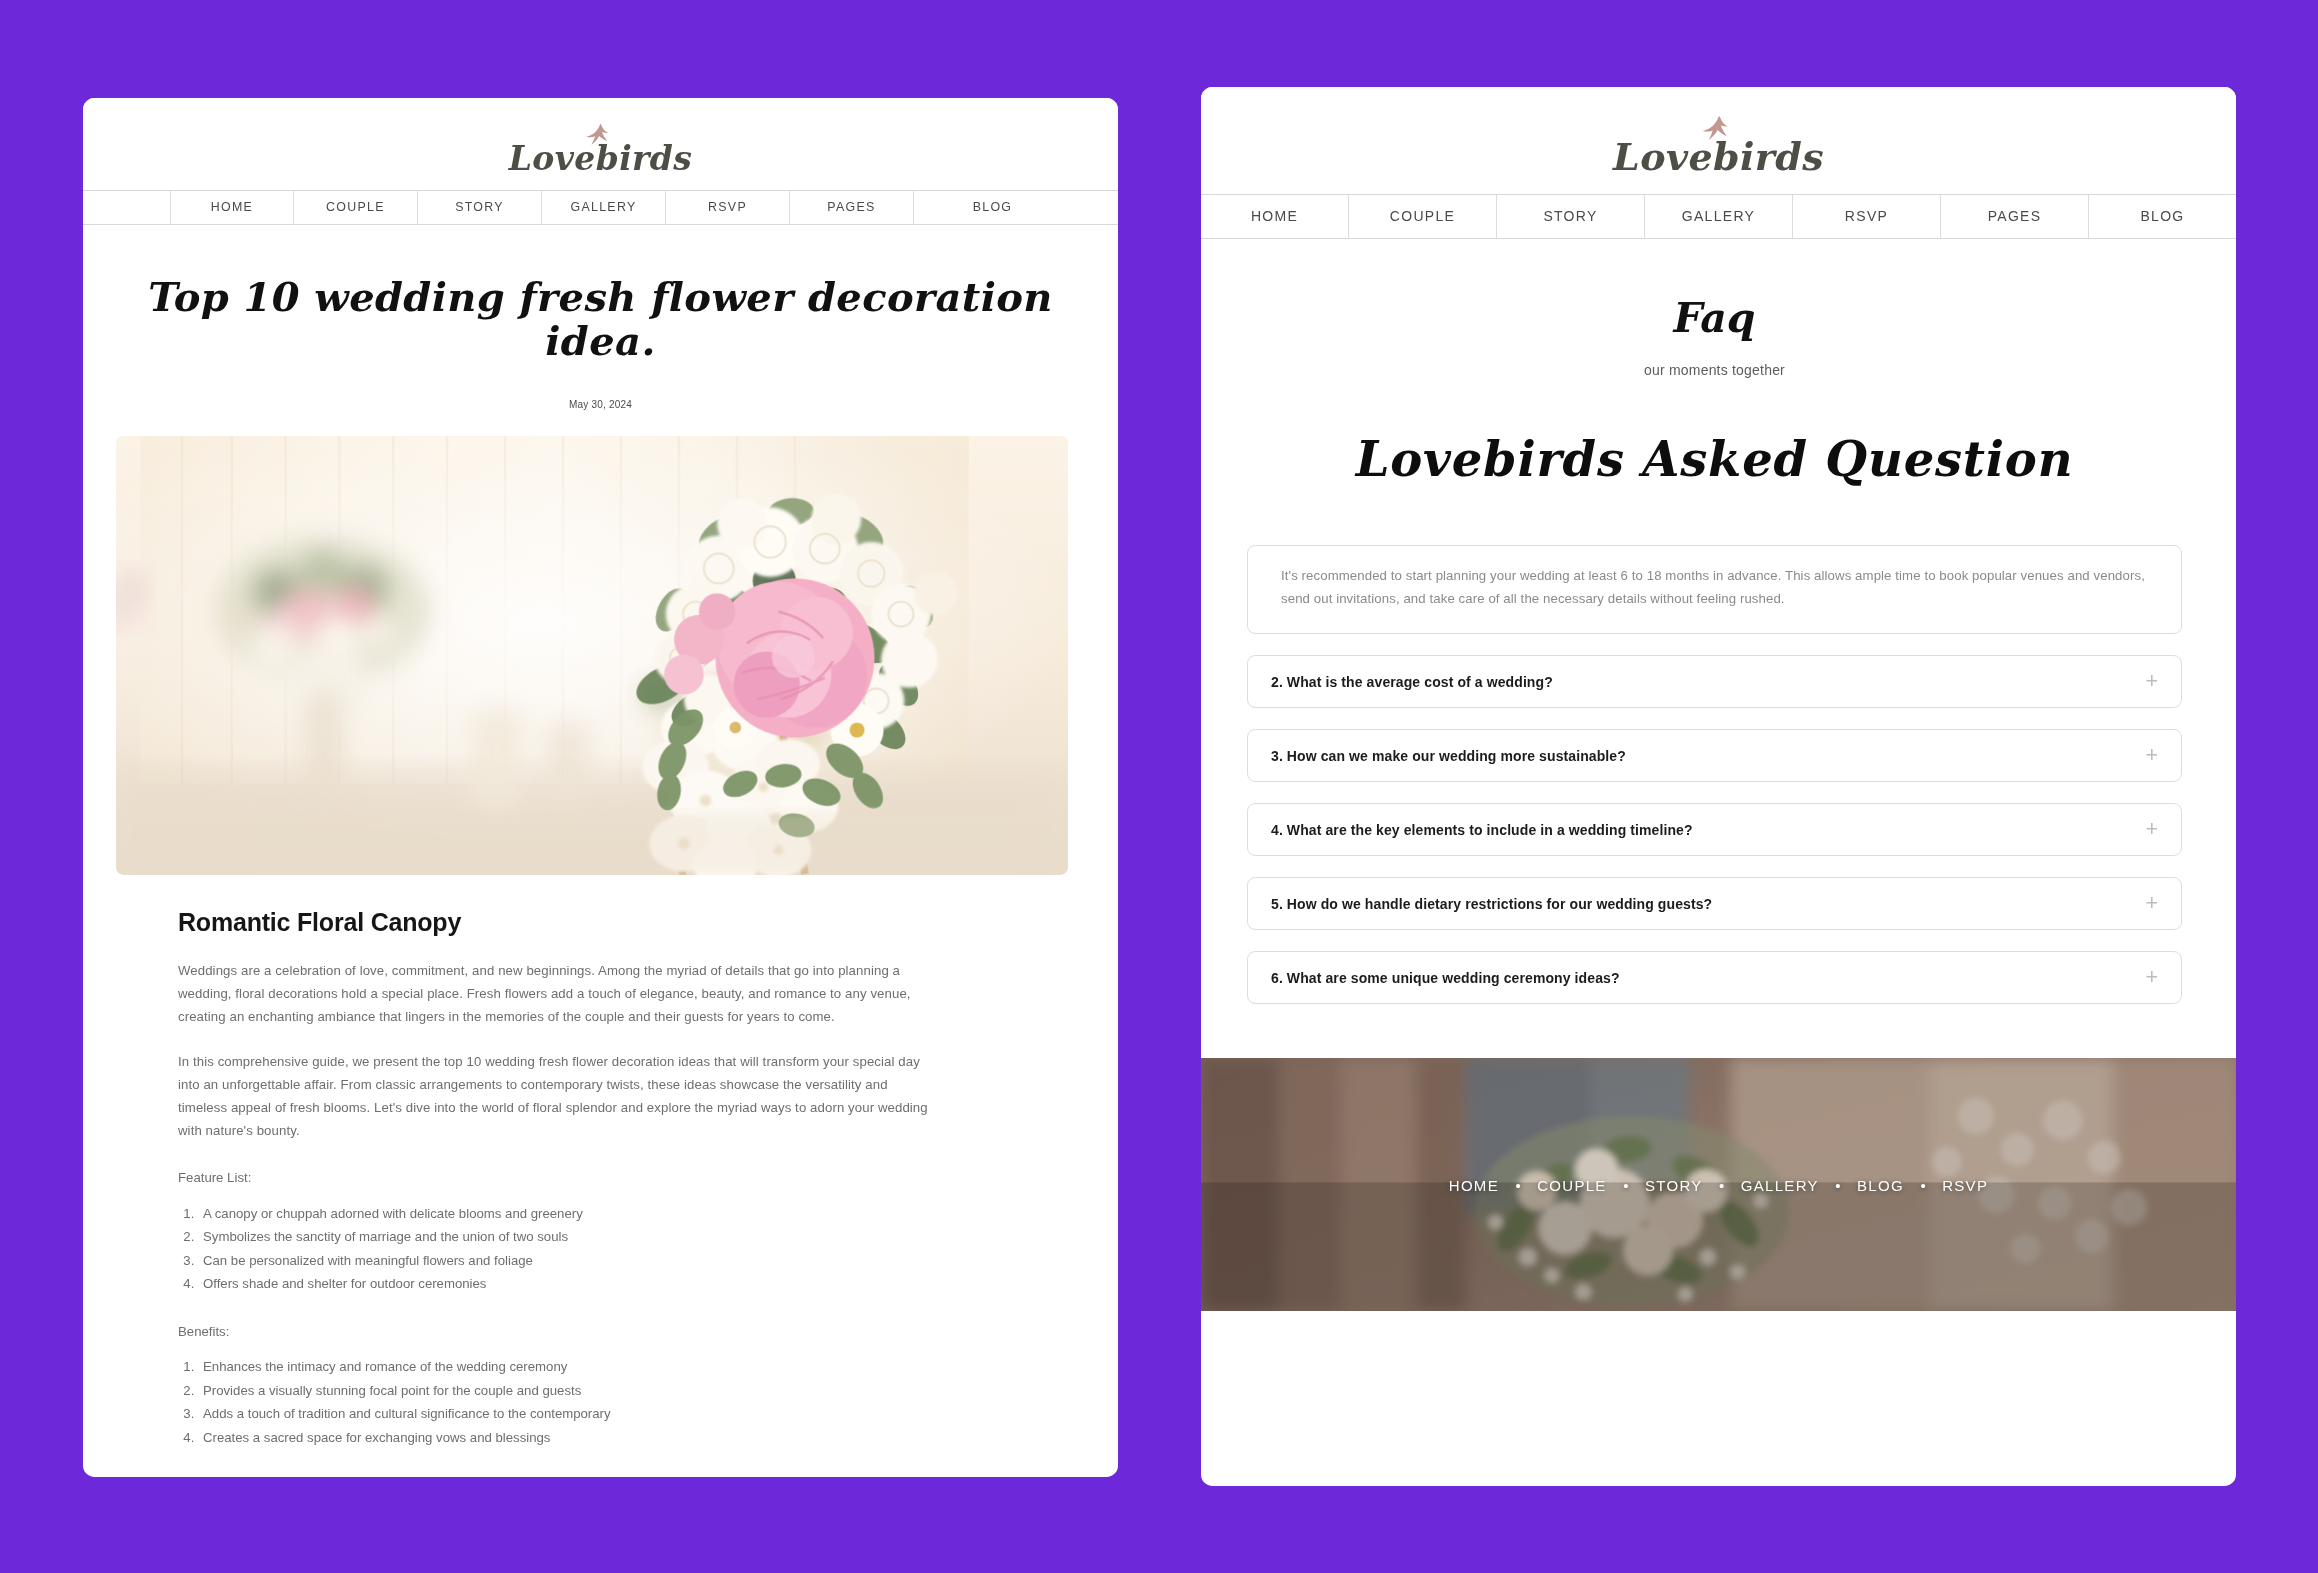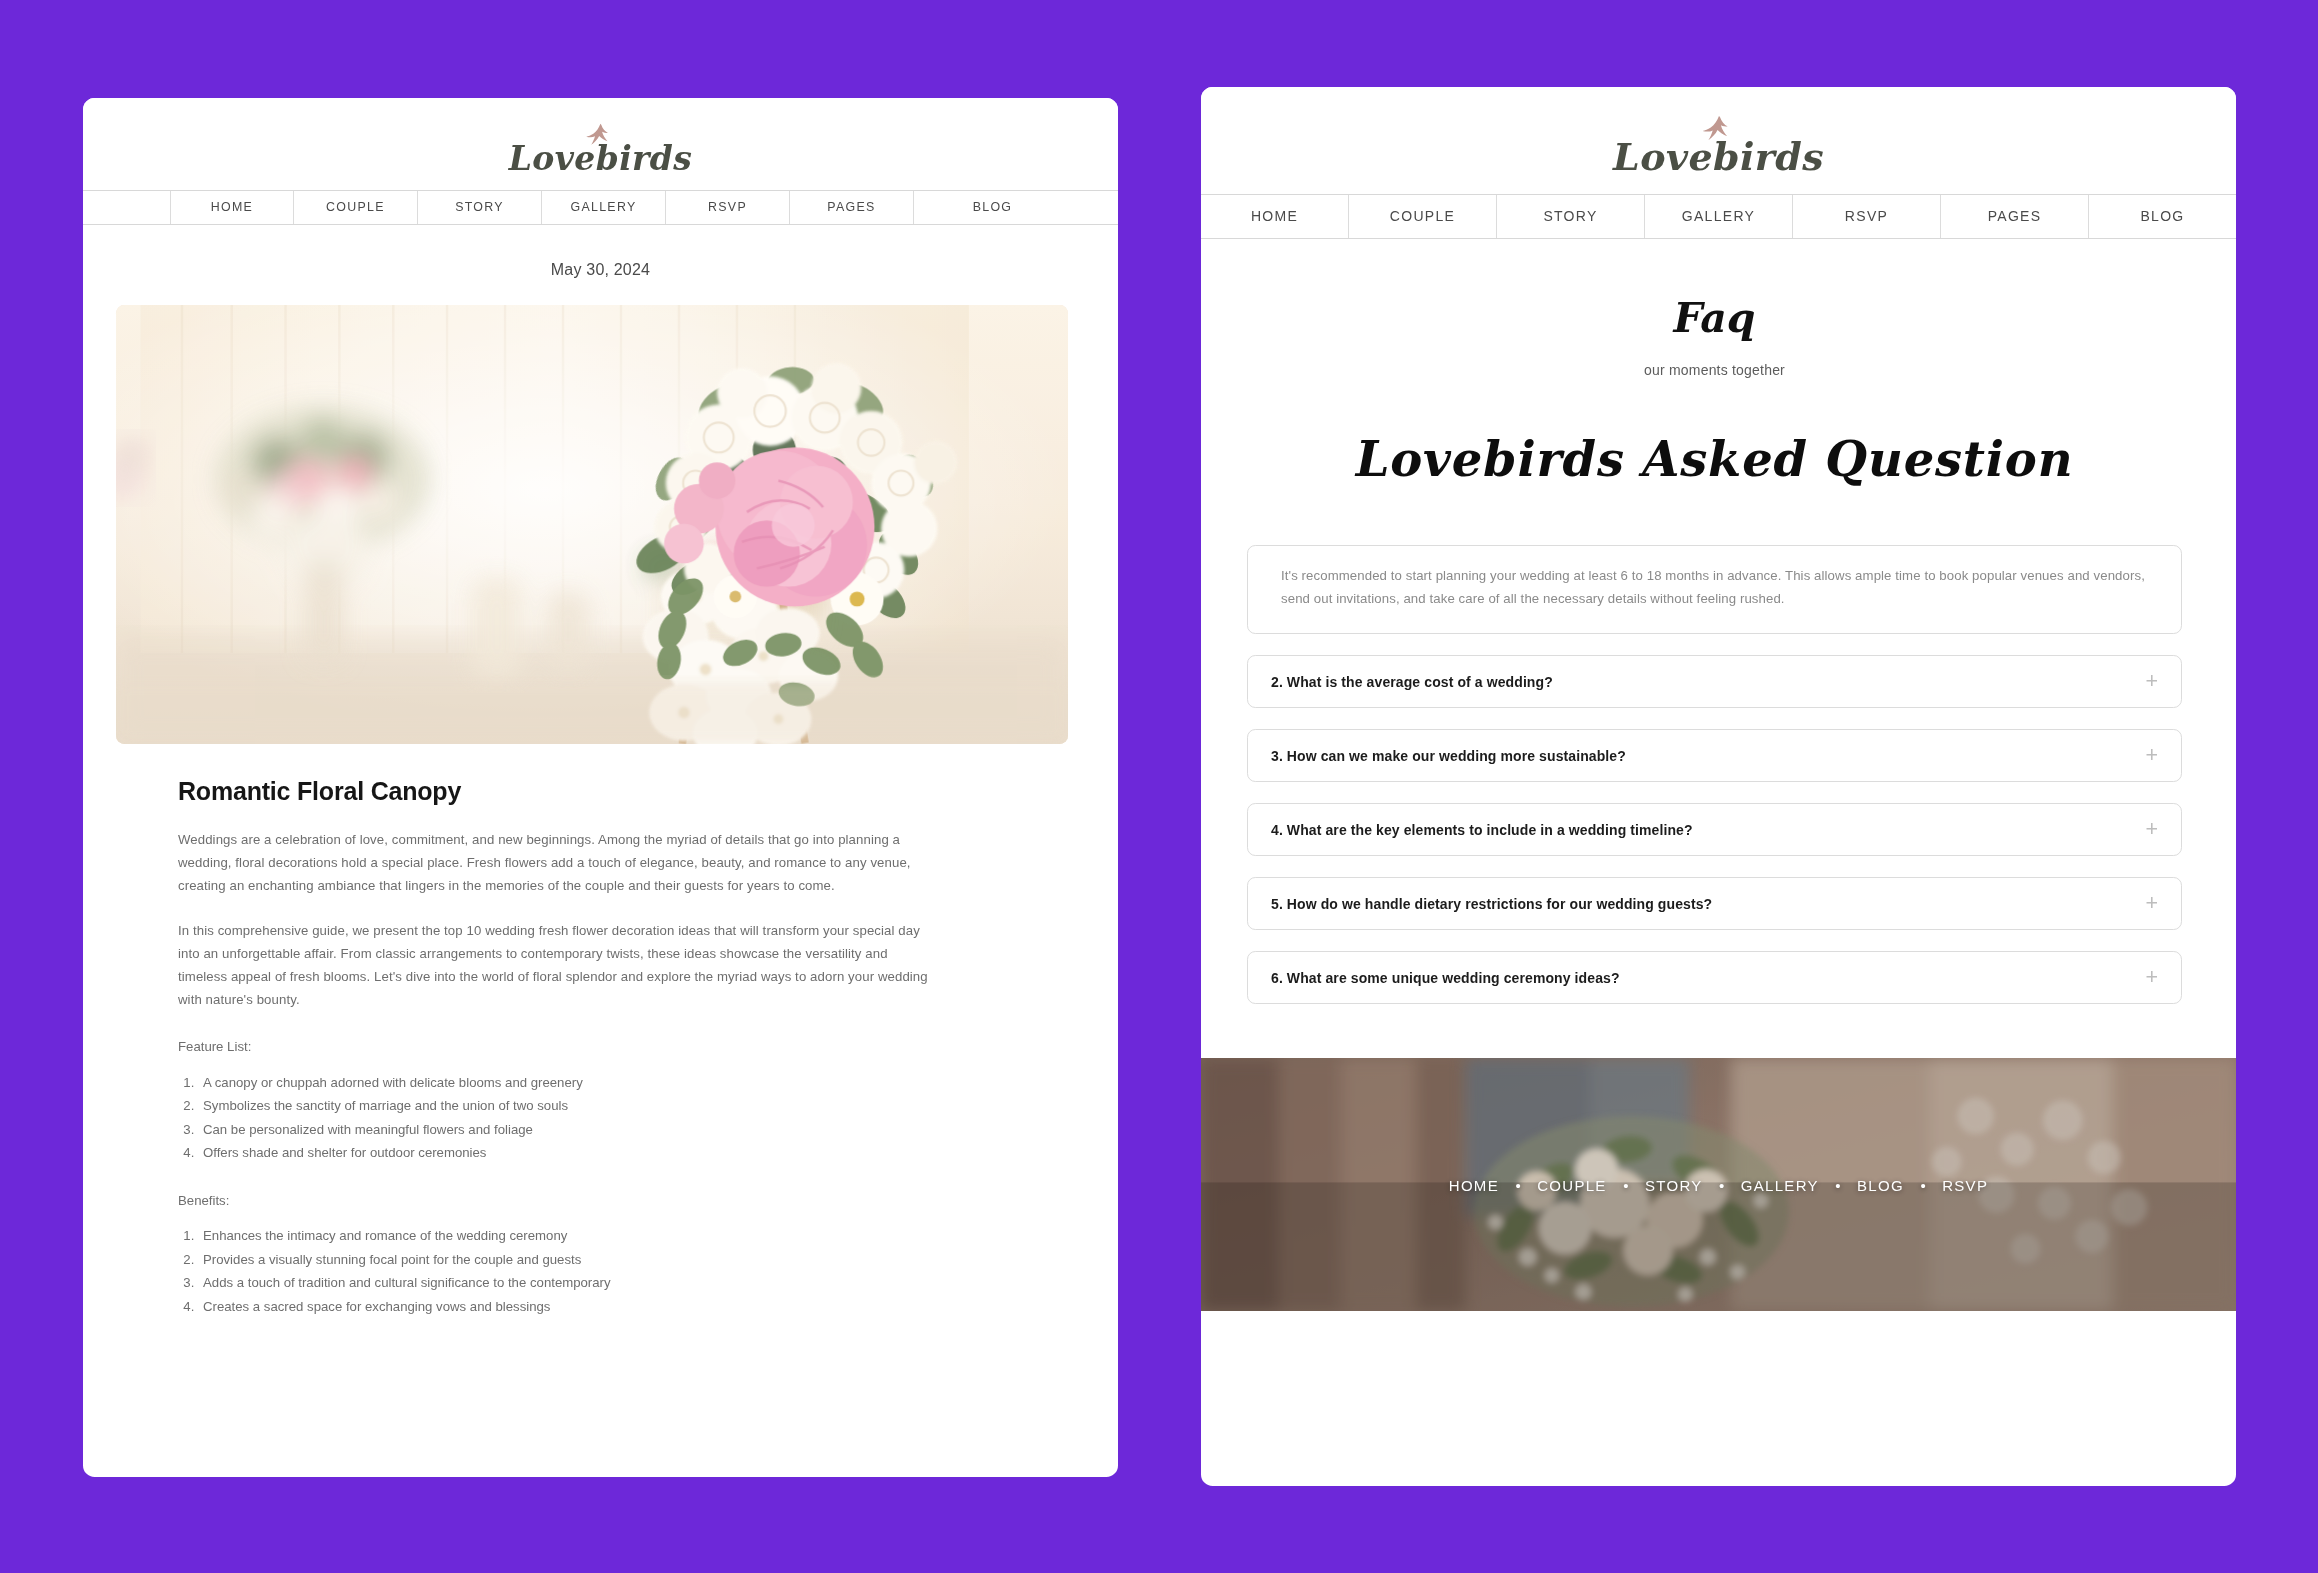--- a/index.html
+++ b/index.html
@@ -97,21 +97,21 @@
     font-weight: 700;
     font-size: 40px;
     color: #111111;
     text-align: center;
     margin: 50px 0 0 0;
     letter-spacing: 0.4px;
     line-height: 1.1;
   }
   .article-date {
     text-align: center;
-    font-size: 16px;
+    font-size: 10px;
     color: #4a4a4a;
     margin: 36px 0 0 0;
     letter-spacing: 0.2px;
   }
   .article-hero {
     margin: 26.5px 0 0 0;
     width: 952px;
     height: 439px;
     border-radius: 8.3px;
     overflow: hidden;
@@ -290,20 +290,21 @@
       <div class="nav-item">COUPLE</div>
       <div class="nav-item">STORY</div>
       <div class="nav-item">GALLERY</div>
       <div class="nav-item">RSVP</div>
       <div class="nav-item">PAGES</div>
       <div class="nav-item">BLOG</div>
     </nav>
 
     <div class="article-body">
 
+      <h1 class="article-title">Top 10 wedding fresh flower  decoration idea.</h1>
       <div class="article-date">May 30, 2024</div>
 
       <div class="article-hero">
         <svg class="hero-svg" viewBox="0 0 1150 530" preserveAspectRatio="xMidYMid slice" xmlns="http://www.w3.org/2000/svg">
           <defs>
             <linearGradient id="roomBg" x1="0" y1="0" x2="0" y2="1">
               <stop offset="0%" stop-color="#fbf3e6"></stop>
               <stop offset="45%" stop-color="#f7ecdc"></stop>
               <stop offset="100%" stop-color="#e8dbc9"></stop>
             </linearGradient>

